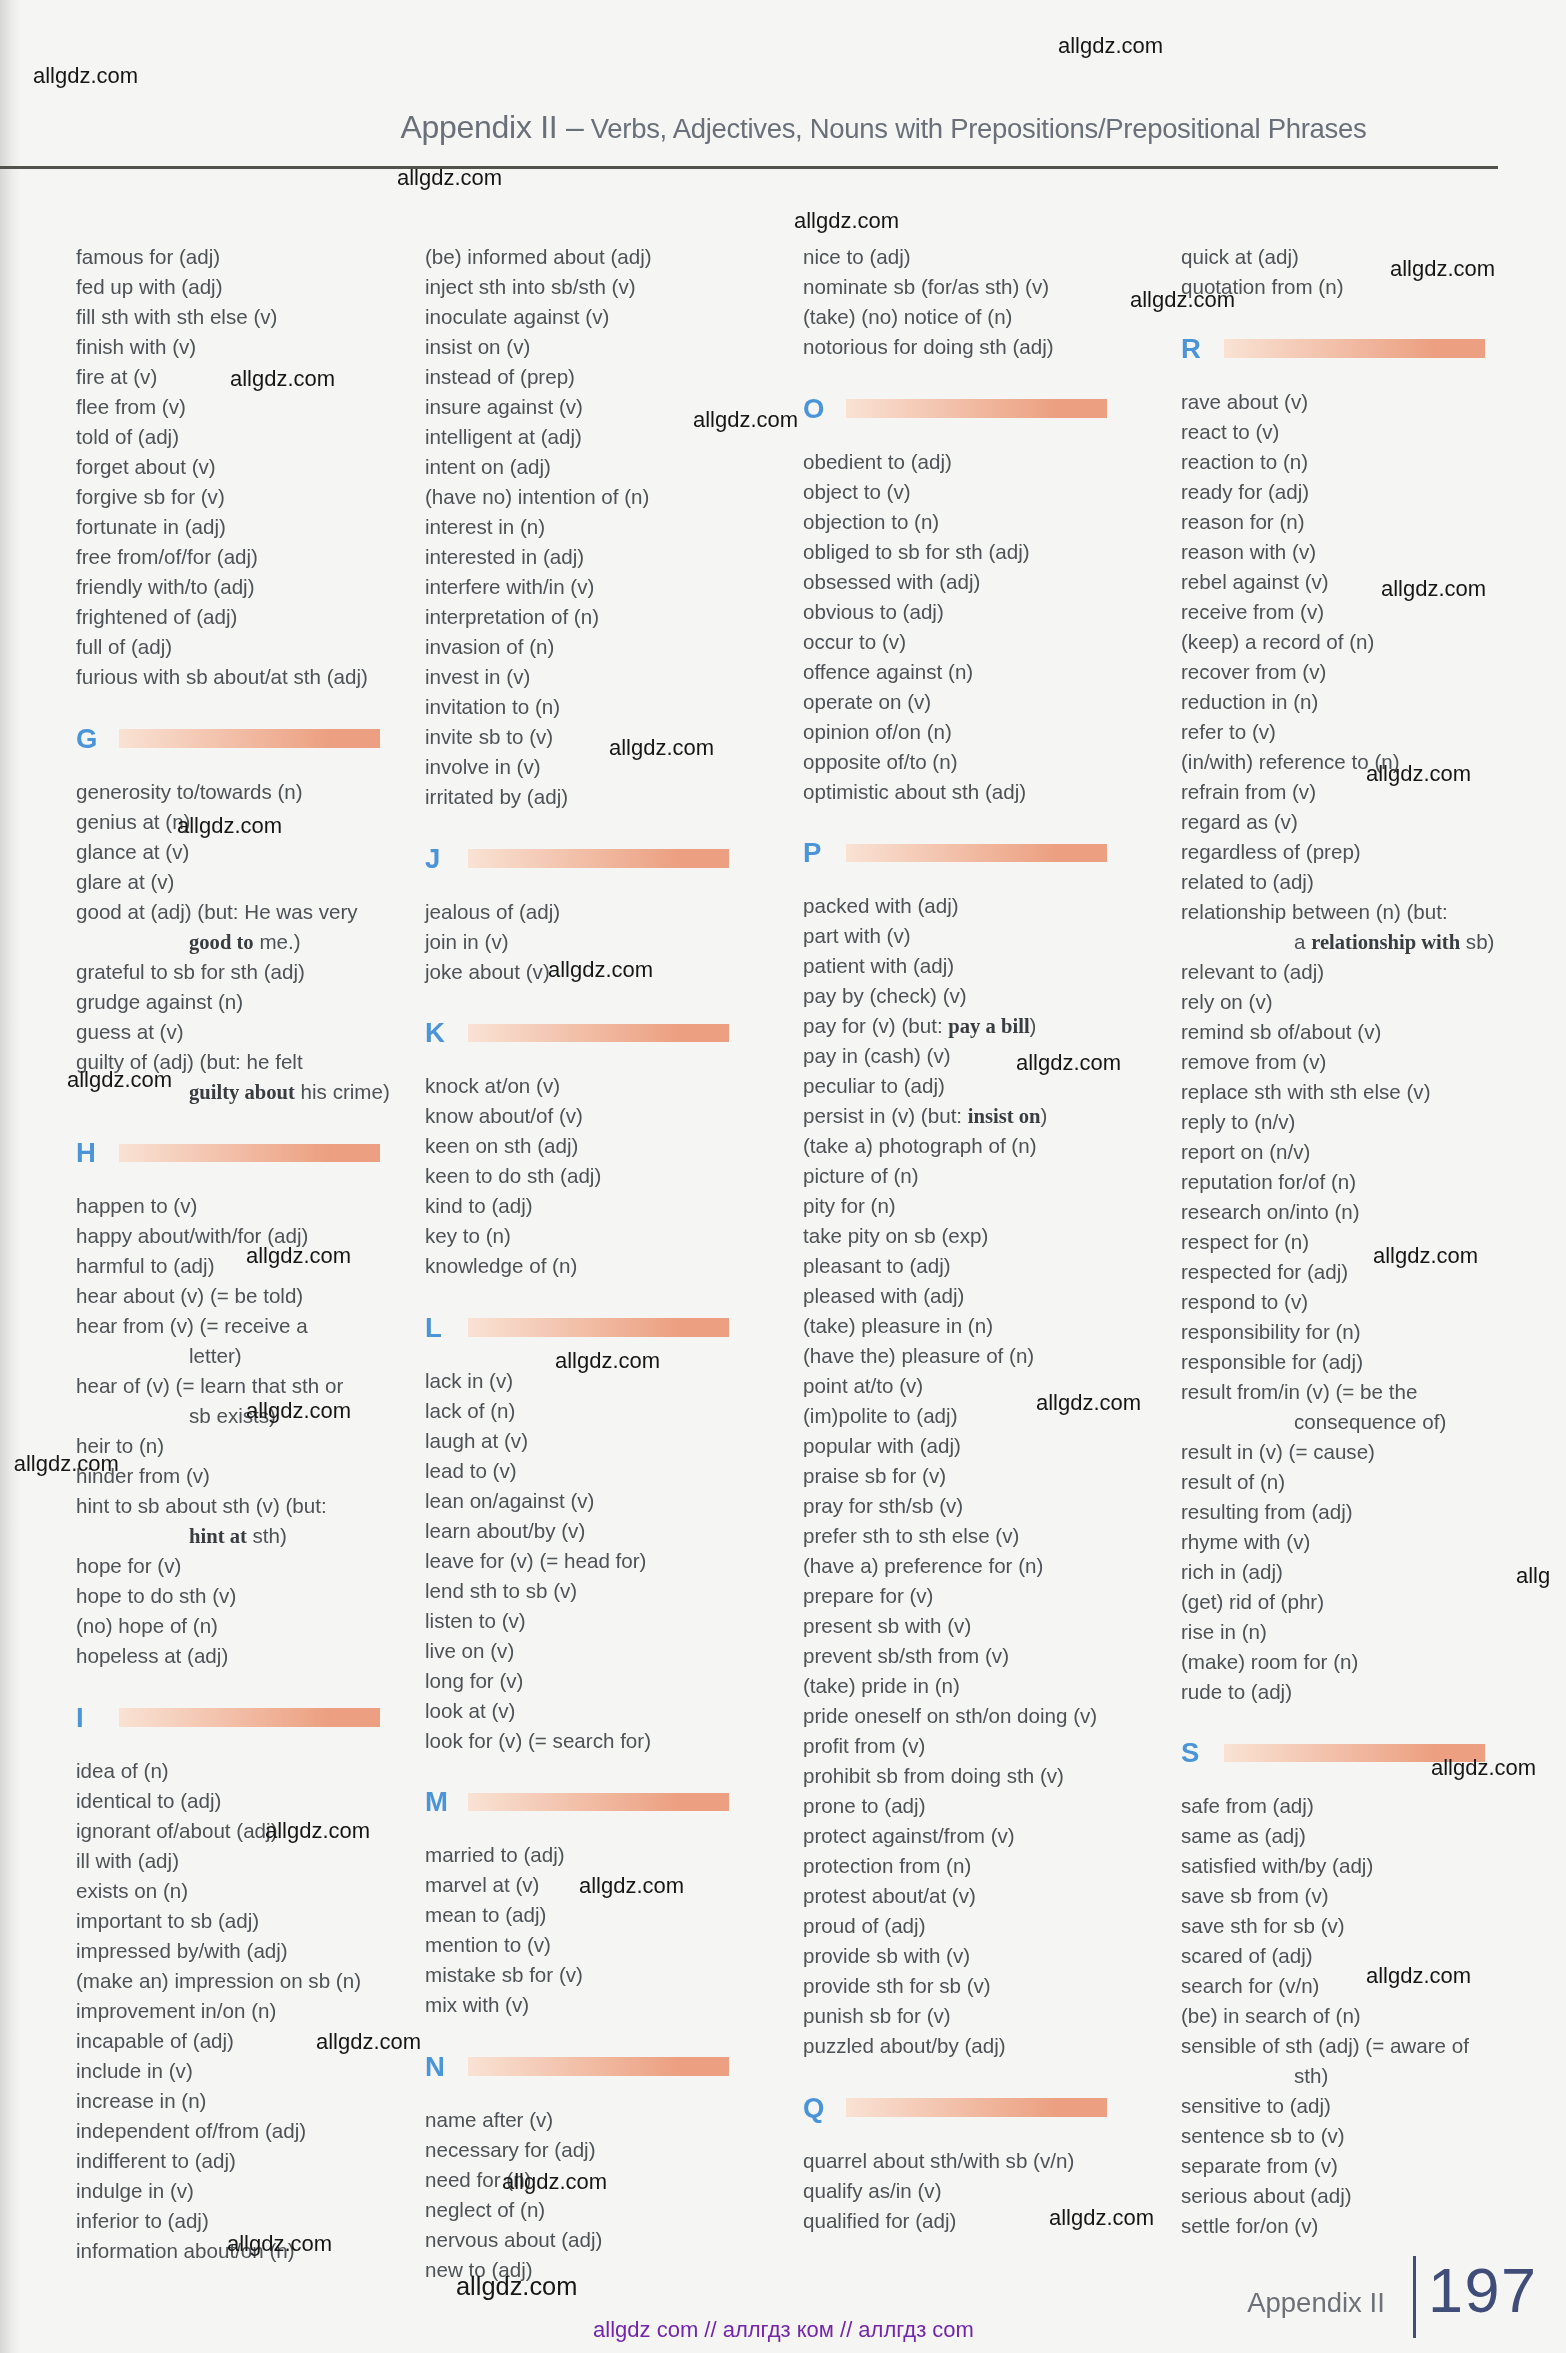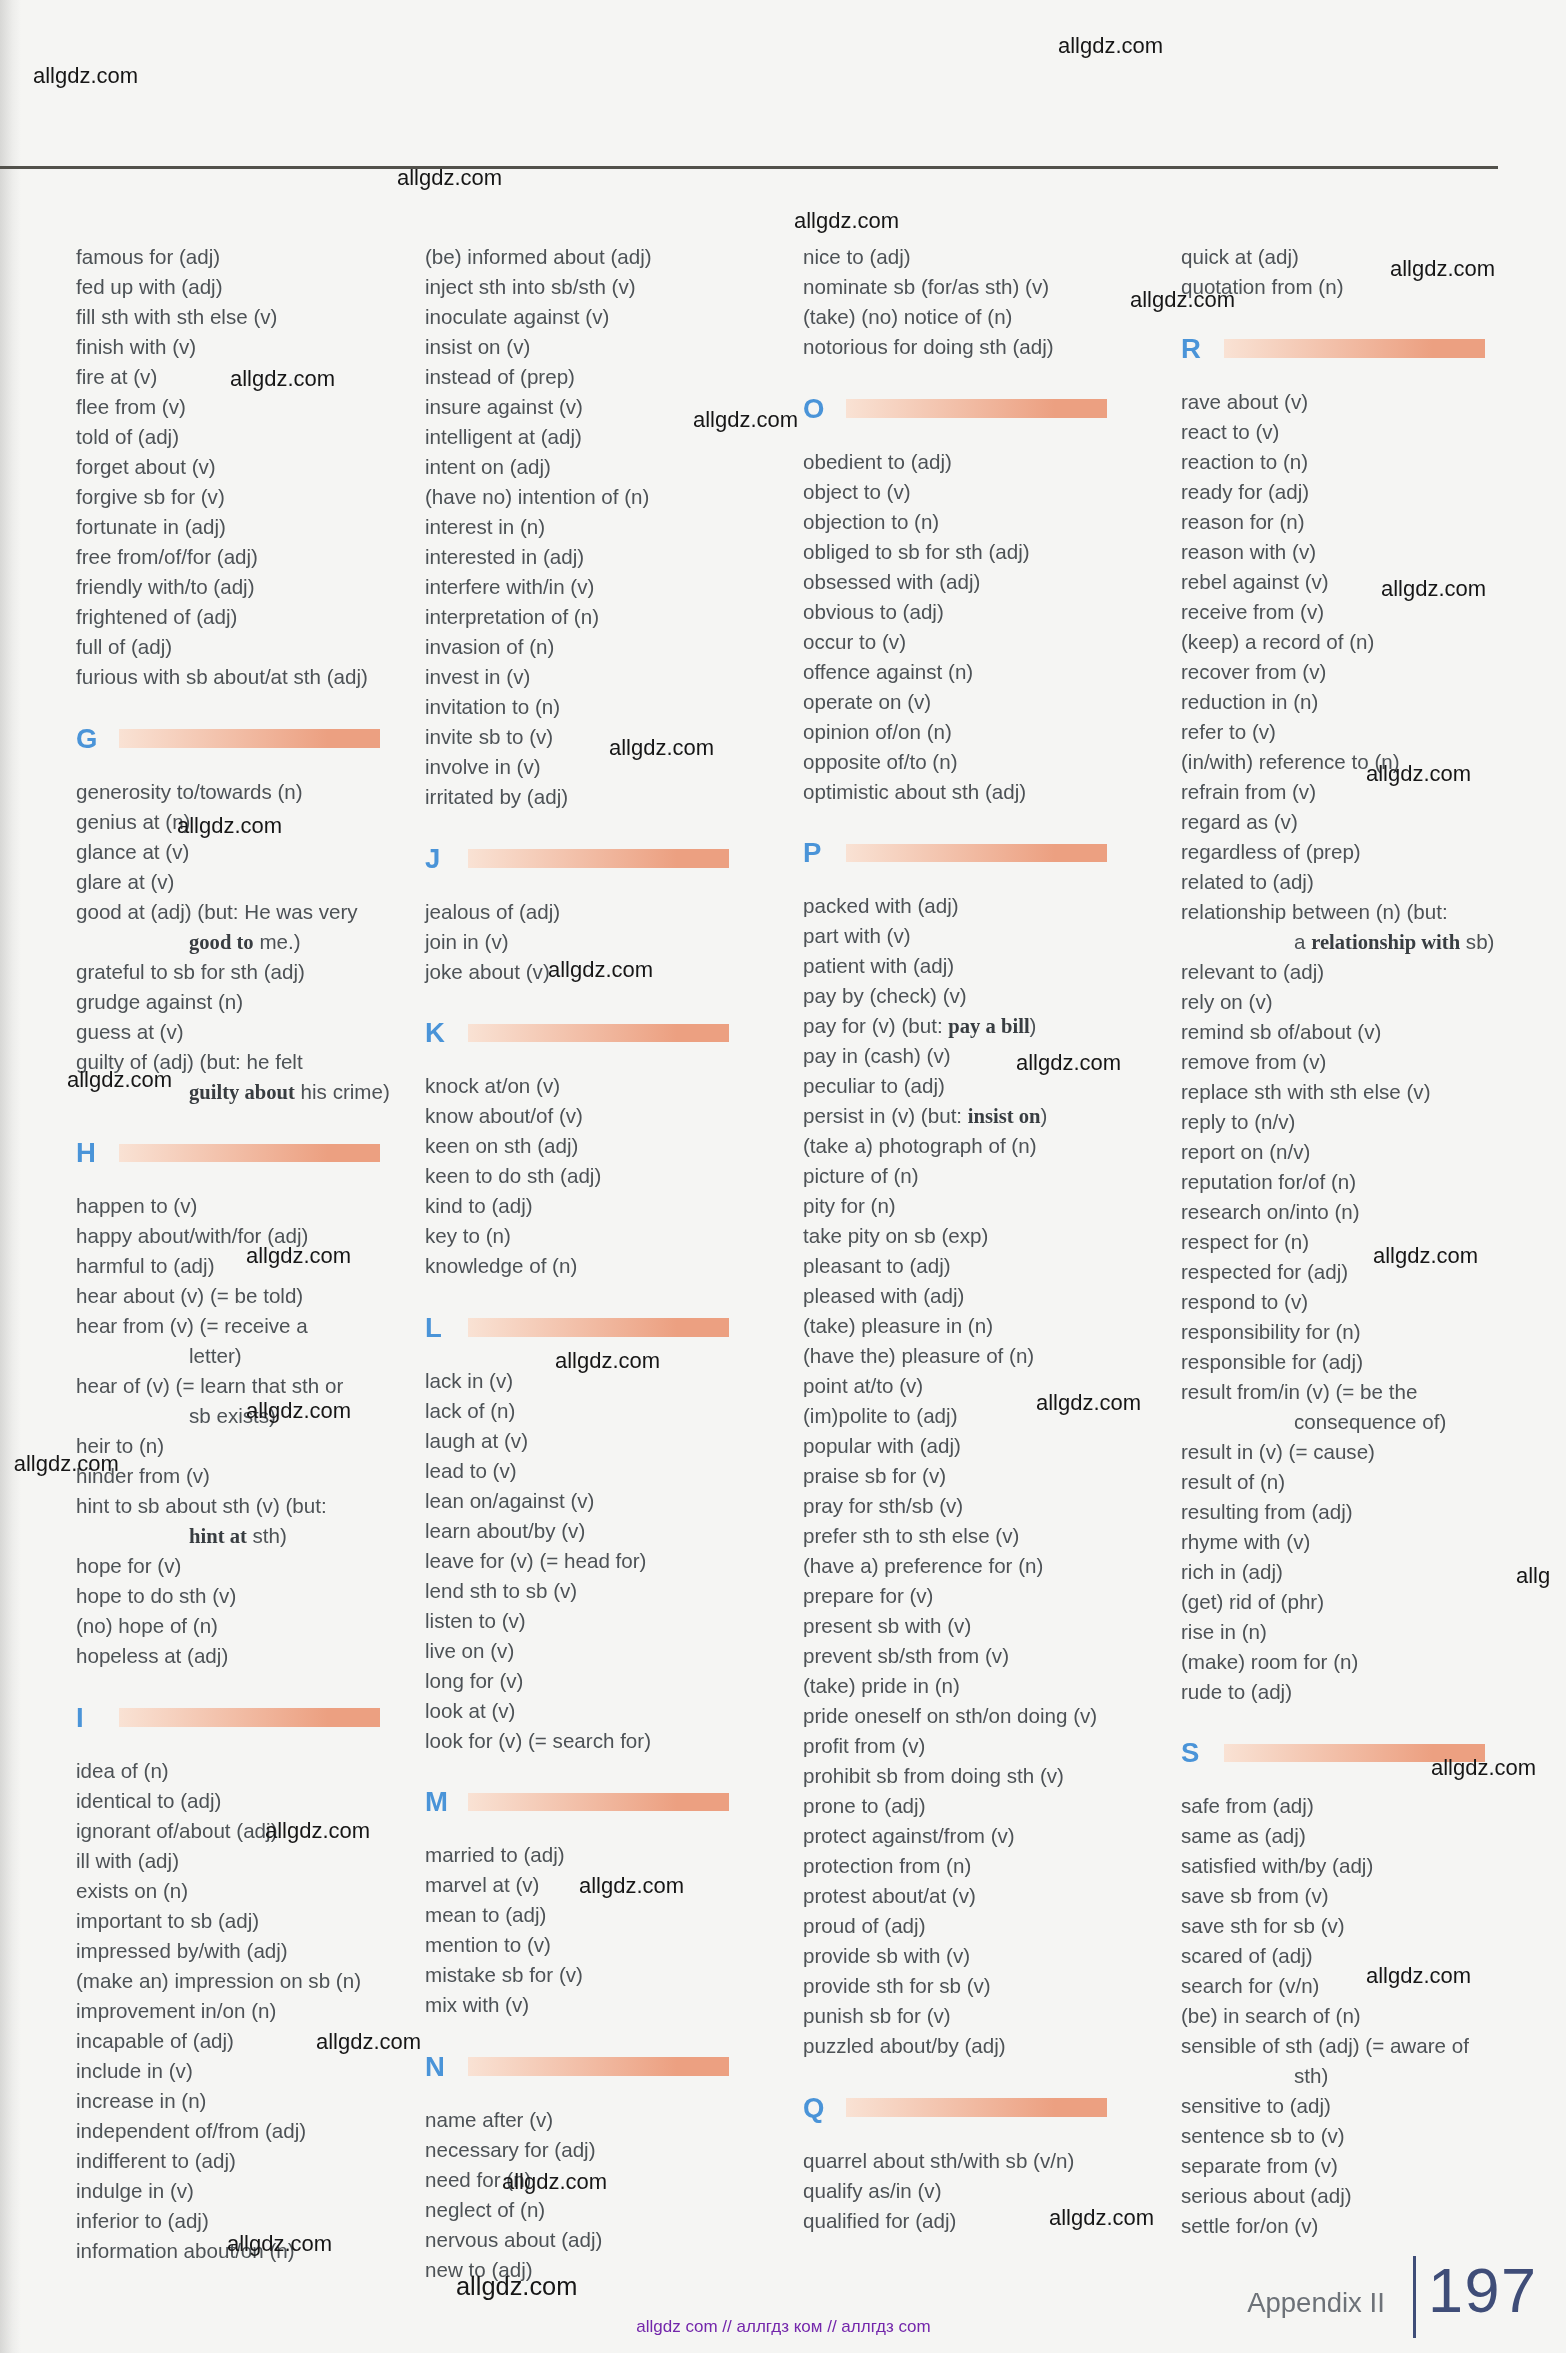--- a/index.html
+++ b/index.html
@@ -66,28 +66,29 @@
   .footer-divider{
     position:absolute;top:2256px;left:1413px;width:2.7px;height:82px;
     background:var(--navy,#3f4d78);
   }
   .page-number{
     position:absolute;top:2254px;left:1428px;
     font-size:63px;color:var(--navy,#3f4d78);letter-spacing:1.4px;
   }
   .bottom-line{
     position:absolute;top:2317px;left:0;width:100%;
-    text-align:center;font-size:17px;color:var(--purple,#7326ab);
+    text-align:center;font-size:22px;color:var(--purple,#7326ab);
   }
 </style>
 </head>
 <body>
 
 <div id="page-root">
   <div class="edge-shade"></div>
+  <div class="page-title"><span class="title-main">Appendix II –</span><span class="title-rest"> Verbs, Adjectives, Nouns with Prepositions/Prepositional Phrases</span></div>
   <div class="title-rule"></div>
   <div id="columns-layer">
       <div class="column">
         <div class="entry"><span>famous for (adj)</span></div>
         <div class="entry"><span>fed up with (adj)</span></div>
         <div class="entry"><span>fill sth with sth else (v)</span></div>
         <div class="entry"><span>finish with (v)</span></div>
         <div class="entry"><span>fire at (v)</span></div>
         <div class="entry"><span>flee from (v)</span></div>
         <div class="entry"><span>told of (adj)</span></div>

